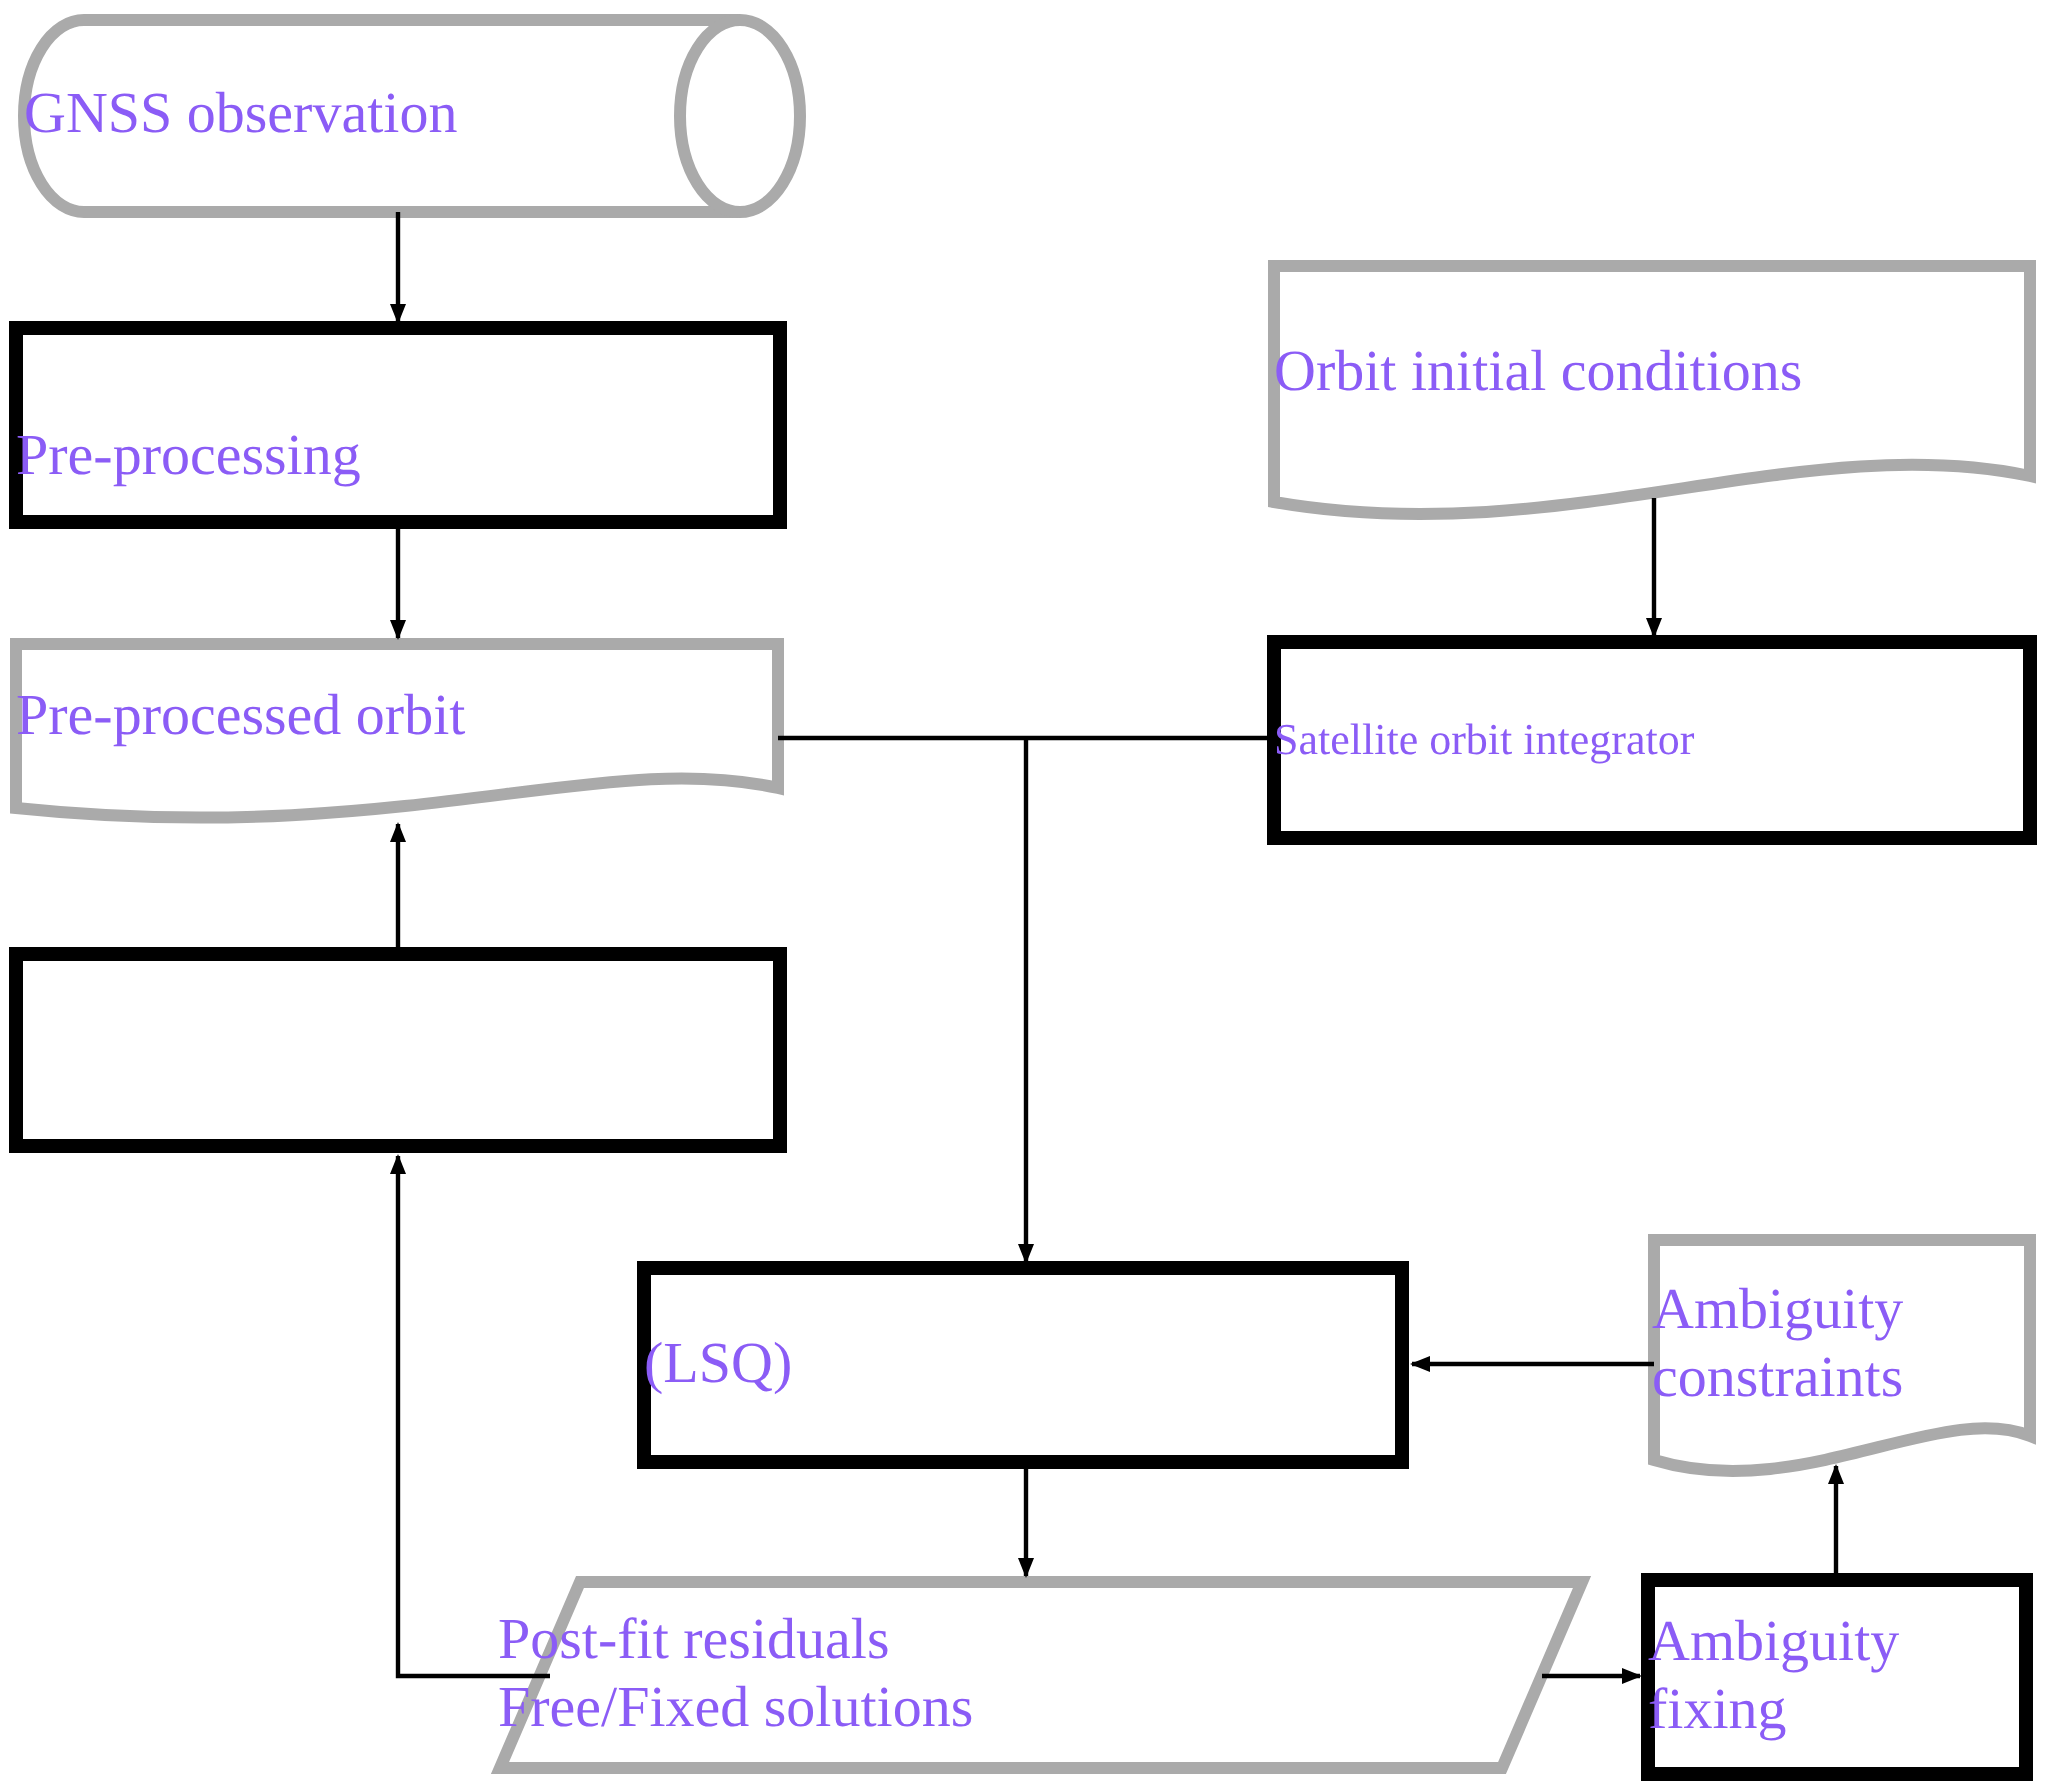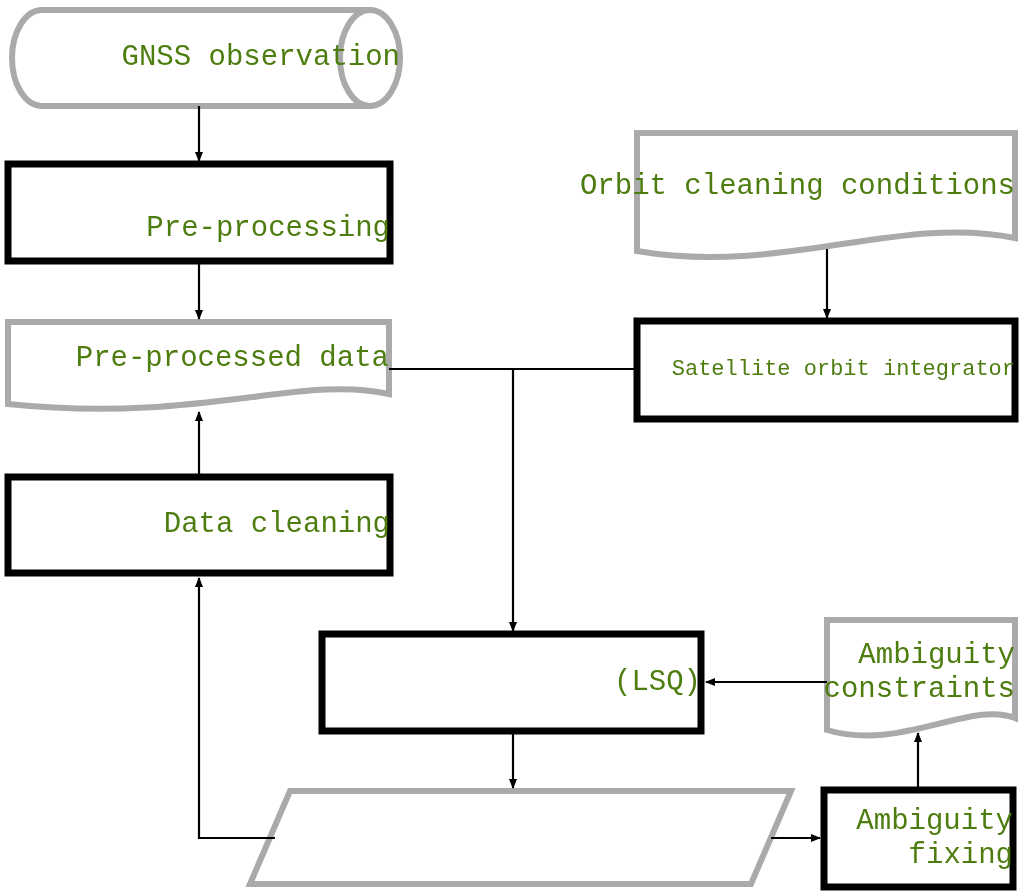--- a/index.html
+++ b/index.html
@@ -19,28 +19,27 @@
     position: absolute;
     left: 0;
     top: 0;
     width: 1024px;
     height: 896px;
   }
   .node-label {
     position: absolute;
     display: flex;
     flex-direction: column;
-    align-items: flex-end;
+    align-items: flex-start;
     justify-content: center;
     text-align: center;
-    color: #4d7c0f;
+    color: #8b5cf6;
     line-height: 1.16;
     pointer-events: none;
     white-space: pre;
-    font-family: Liberation Mono, monospace;
   }
   .lbl-line { display: block; }
 </style>
 </head>
 <body>
 
 <div id="canvas">
 
   <svg id="flow-svg" viewBox="0 0 1024 896">
     <defs>
@@ -97,39 +96,40 @@
 
   <div class="node-label" style="left:12px; top:10px; width:388px; height:96px; font-size:29px;">
     <span class="lbl-line">GNSS observation</span>
   </div>
 
   <div class="node-label" style="left:8px; top:180px; width:382px; height:97px; font-size:29px;">
     <span class="lbl-line">Pre-processing</span>
   </div>
 
   <div class="node-label" style="left:8px; top:322px; width:381px; height:74px; font-size:29px;">
-    <span class="lbl-line">Pre-processed data</span>
+    <span class="lbl-line">Pre-processed orbit</span>
   </div>
 
-  <div class="node-label" style="left:8px; top:477px; width:382px; height:96px; font-size:29px;">
-    <span class="lbl-line">Data cleaning</span>
-  </div>
 
   <div class="node-label" style="left:637px; top:133px; width:378px; height:108px; font-size:29px;">
-    <span class="lbl-line">Orbit cleaning conditions</span>
+    <span class="lbl-line">Orbit initial conditions</span>
   </div>
 
   <div class="node-label" style="left:637px; top:321px; width:378px; height:98px; font-size:22px;">
     <span class="lbl-line">Satellite orbit integrator</span>
   </div>
 
   <div class="node-label" style="left:322px; top:634px; width:379px; height:97px; font-size:29px;">
     <span class="lbl-line">(LSQ)</span>
   </div>
 
+  <div class="node-label" style="left:249px; top:790px; width:542px; height:95px; font-size:29px;">
+    <span class="lbl-line">Post-fit residuals</span>
+    <span class="lbl-line">Free/Fixed solutions</span>
+  </div>
 
   <div class="node-label" style="left:826px; top:620px; width:189px; height:106px; font-size:29px;">
     <span class="lbl-line">Ambiguity</span>
     <span class="lbl-line">constraints</span>
   </div>
 
   <div class="node-label" style="left:824px; top:790px; width:189px; height:97px; font-size:29px;">
     <span class="lbl-line">Ambiguity</span>
     <span class="lbl-line">fixing</span>
   </div>

